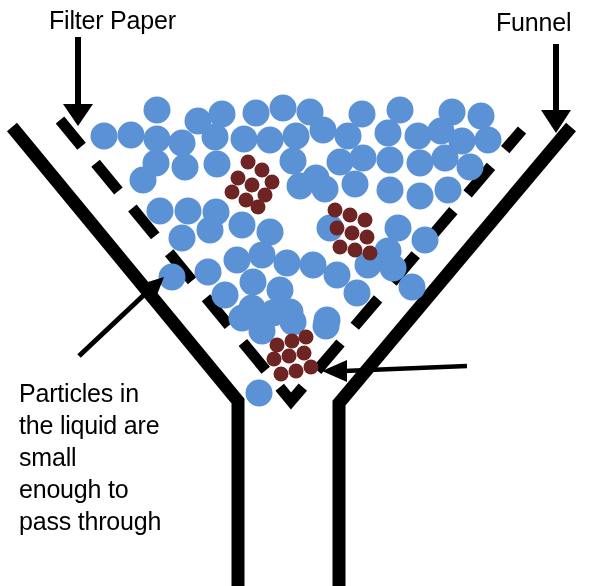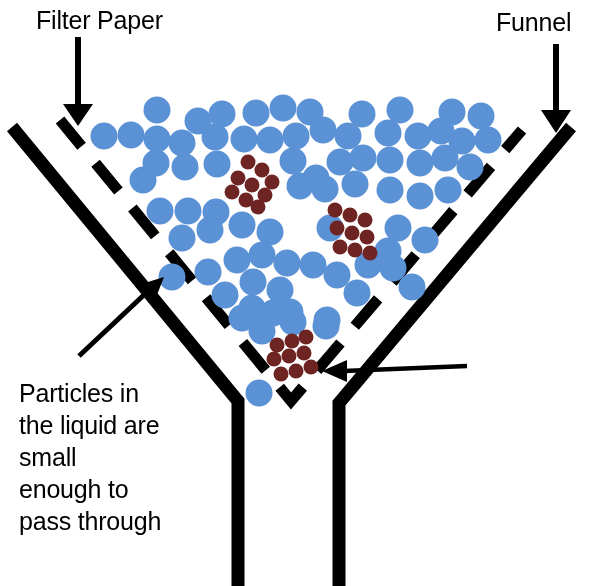--- a/index.html
+++ b/index.html
@@ -5,21 +5,21 @@
   html,body{margin:0;padding:0;background:#ffffff;}
   .stage{
     position:relative;width:600px;height:586px;background:#ffffff;overflow:hidden;
     font-family:"Liberation Sans",sans-serif;color:#000;
   }
   .stage svg{position:absolute;left:0;top:0;}
   .label{
     position:absolute;font-size:25px;line-height:32px;white-space:pre-line;
     letter-spacing:-0.2px;
   }
-  .label-filter{left:36px;top:4px;}
+  .label-filter{left:49px;top:4px;}
   .label-funnel{left:496px;top:6px;}
   .label-small{left:19px;top:377px;width:190px;}
   .label-large{left:482px;top:339px;width:115px;}
 </style>
 </head>
 <body>
 
 <div class="stage">
 
   <svg width="600" height="586" viewBox="0 0 600 586">

